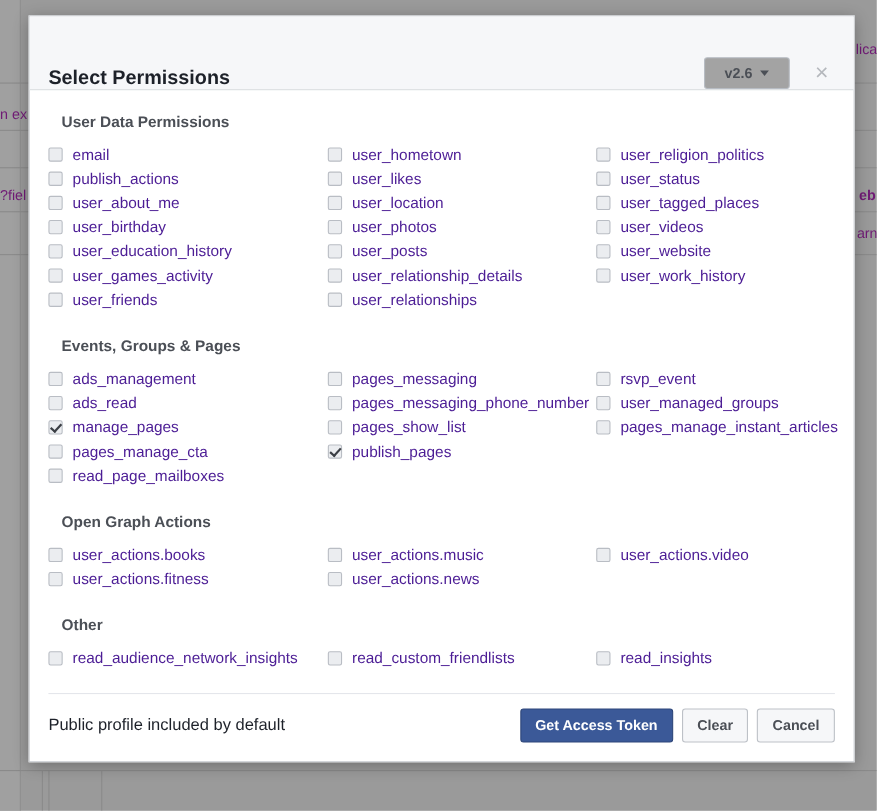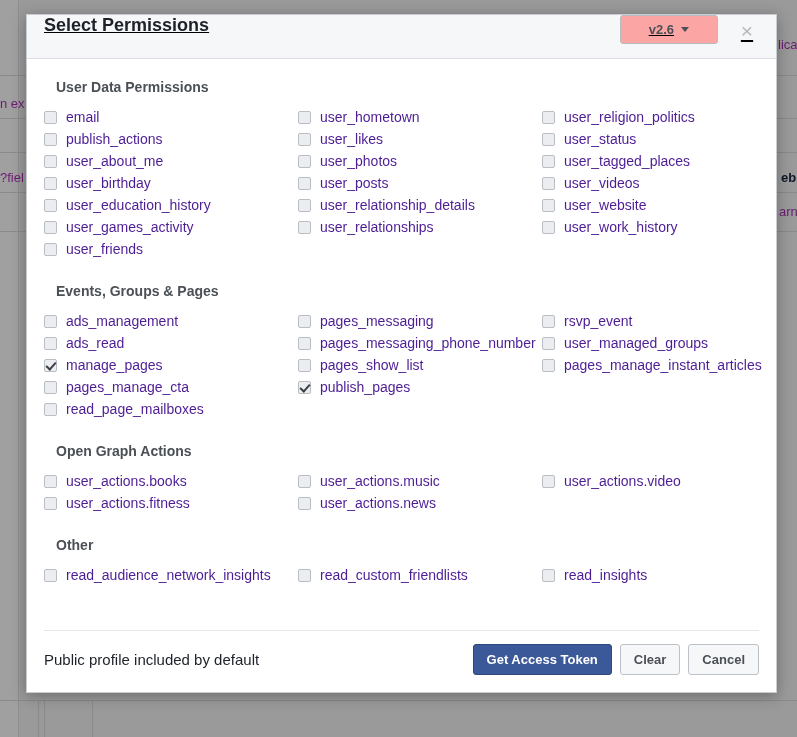--- a/index.html
+++ b/index.html
@@ -37,21 +37,21 @@
     width: 797px;
     height: 1px;
     background: #8a8a8a;
   }
   .bg-frag {
     position: absolute;
     font-size: 13px;
     color: #701a75;
     white-space: nowrap;
   }
-  .bg-frag.bold { font-weight: bold; color: #0f172a; }
+  .bg-frag.bold { font-weight: bold; color: #701a75; }
 
   .bg-vline {
     position: absolute;
     top: 700px;
     width: 1px;
     height: 37px;
     background: #8a8a8a;
   }
 
   
@@ -63,44 +63,43 @@
     height: 679px;
     background: #ffffff;
     border: 1px solid #c9ccd1;
     box-shadow: 0 3px 14px rgba(0,0,0,0.30);
     box-sizing: border-box;
     display: flex;
     flex-direction: column;
   }
 
   .modal-header {
-    height: 44px;
+    height: 67px;
     background: #f6f7f9;
     border-bottom: 1px solid #dddfe2;
     display: flex;
-    align-items: flex-start;
+    align-items: flex-end;
     padding: 0 14px 0 17px;
     box-sizing: border-box;
     flex: none;
-    text-decoration: underline;
   }
   .modal-title {
     font-size: 18px;
     font-weight: bold;
     color: #1d2129;
     flex: 1;
   }
 
   .version-select {
     display: inline-flex;
     align-items: center;
     gap: 7px;
     height: 29px;
-    padding: 0 28px;
-    background: #fca5a5;
+    padding: 0 18px;
+    background: #a3a3a3;
     border: 1px solid #b7bcc3;
     border-radius: 3px;
     font-size: 13px;
     font-weight: bold;
     color: #4b4f56;
     cursor: pointer;
     box-sizing: border-box;
   }
   .caret {
     width: 0; height: 0;
@@ -299,20 +298,24 @@
                 <label class="perm-item">
                   <span class="cb"></span>
                   <span class="perm-label">user_hometown</span>
                 </label>
                 <label class="perm-item">
                   <span class="cb"></span>
                   <span class="perm-label">user_likes</span>
                 </label>
                 <label class="perm-item">
                   <span class="cb"></span>
+                  <span class="perm-label">user_location</span>
+                </label>
+                <label class="perm-item">
+                  <span class="cb"></span>
                   <span class="perm-label">user_photos</span>
                 </label>
                 <label class="perm-item">
                   <span class="cb"></span>
                   <span class="perm-label">user_posts</span>
                 </label>
                 <label class="perm-item">
                   <span class="cb"></span>
                   <span class="perm-label">user_relationship_details</span>
                 </label>

